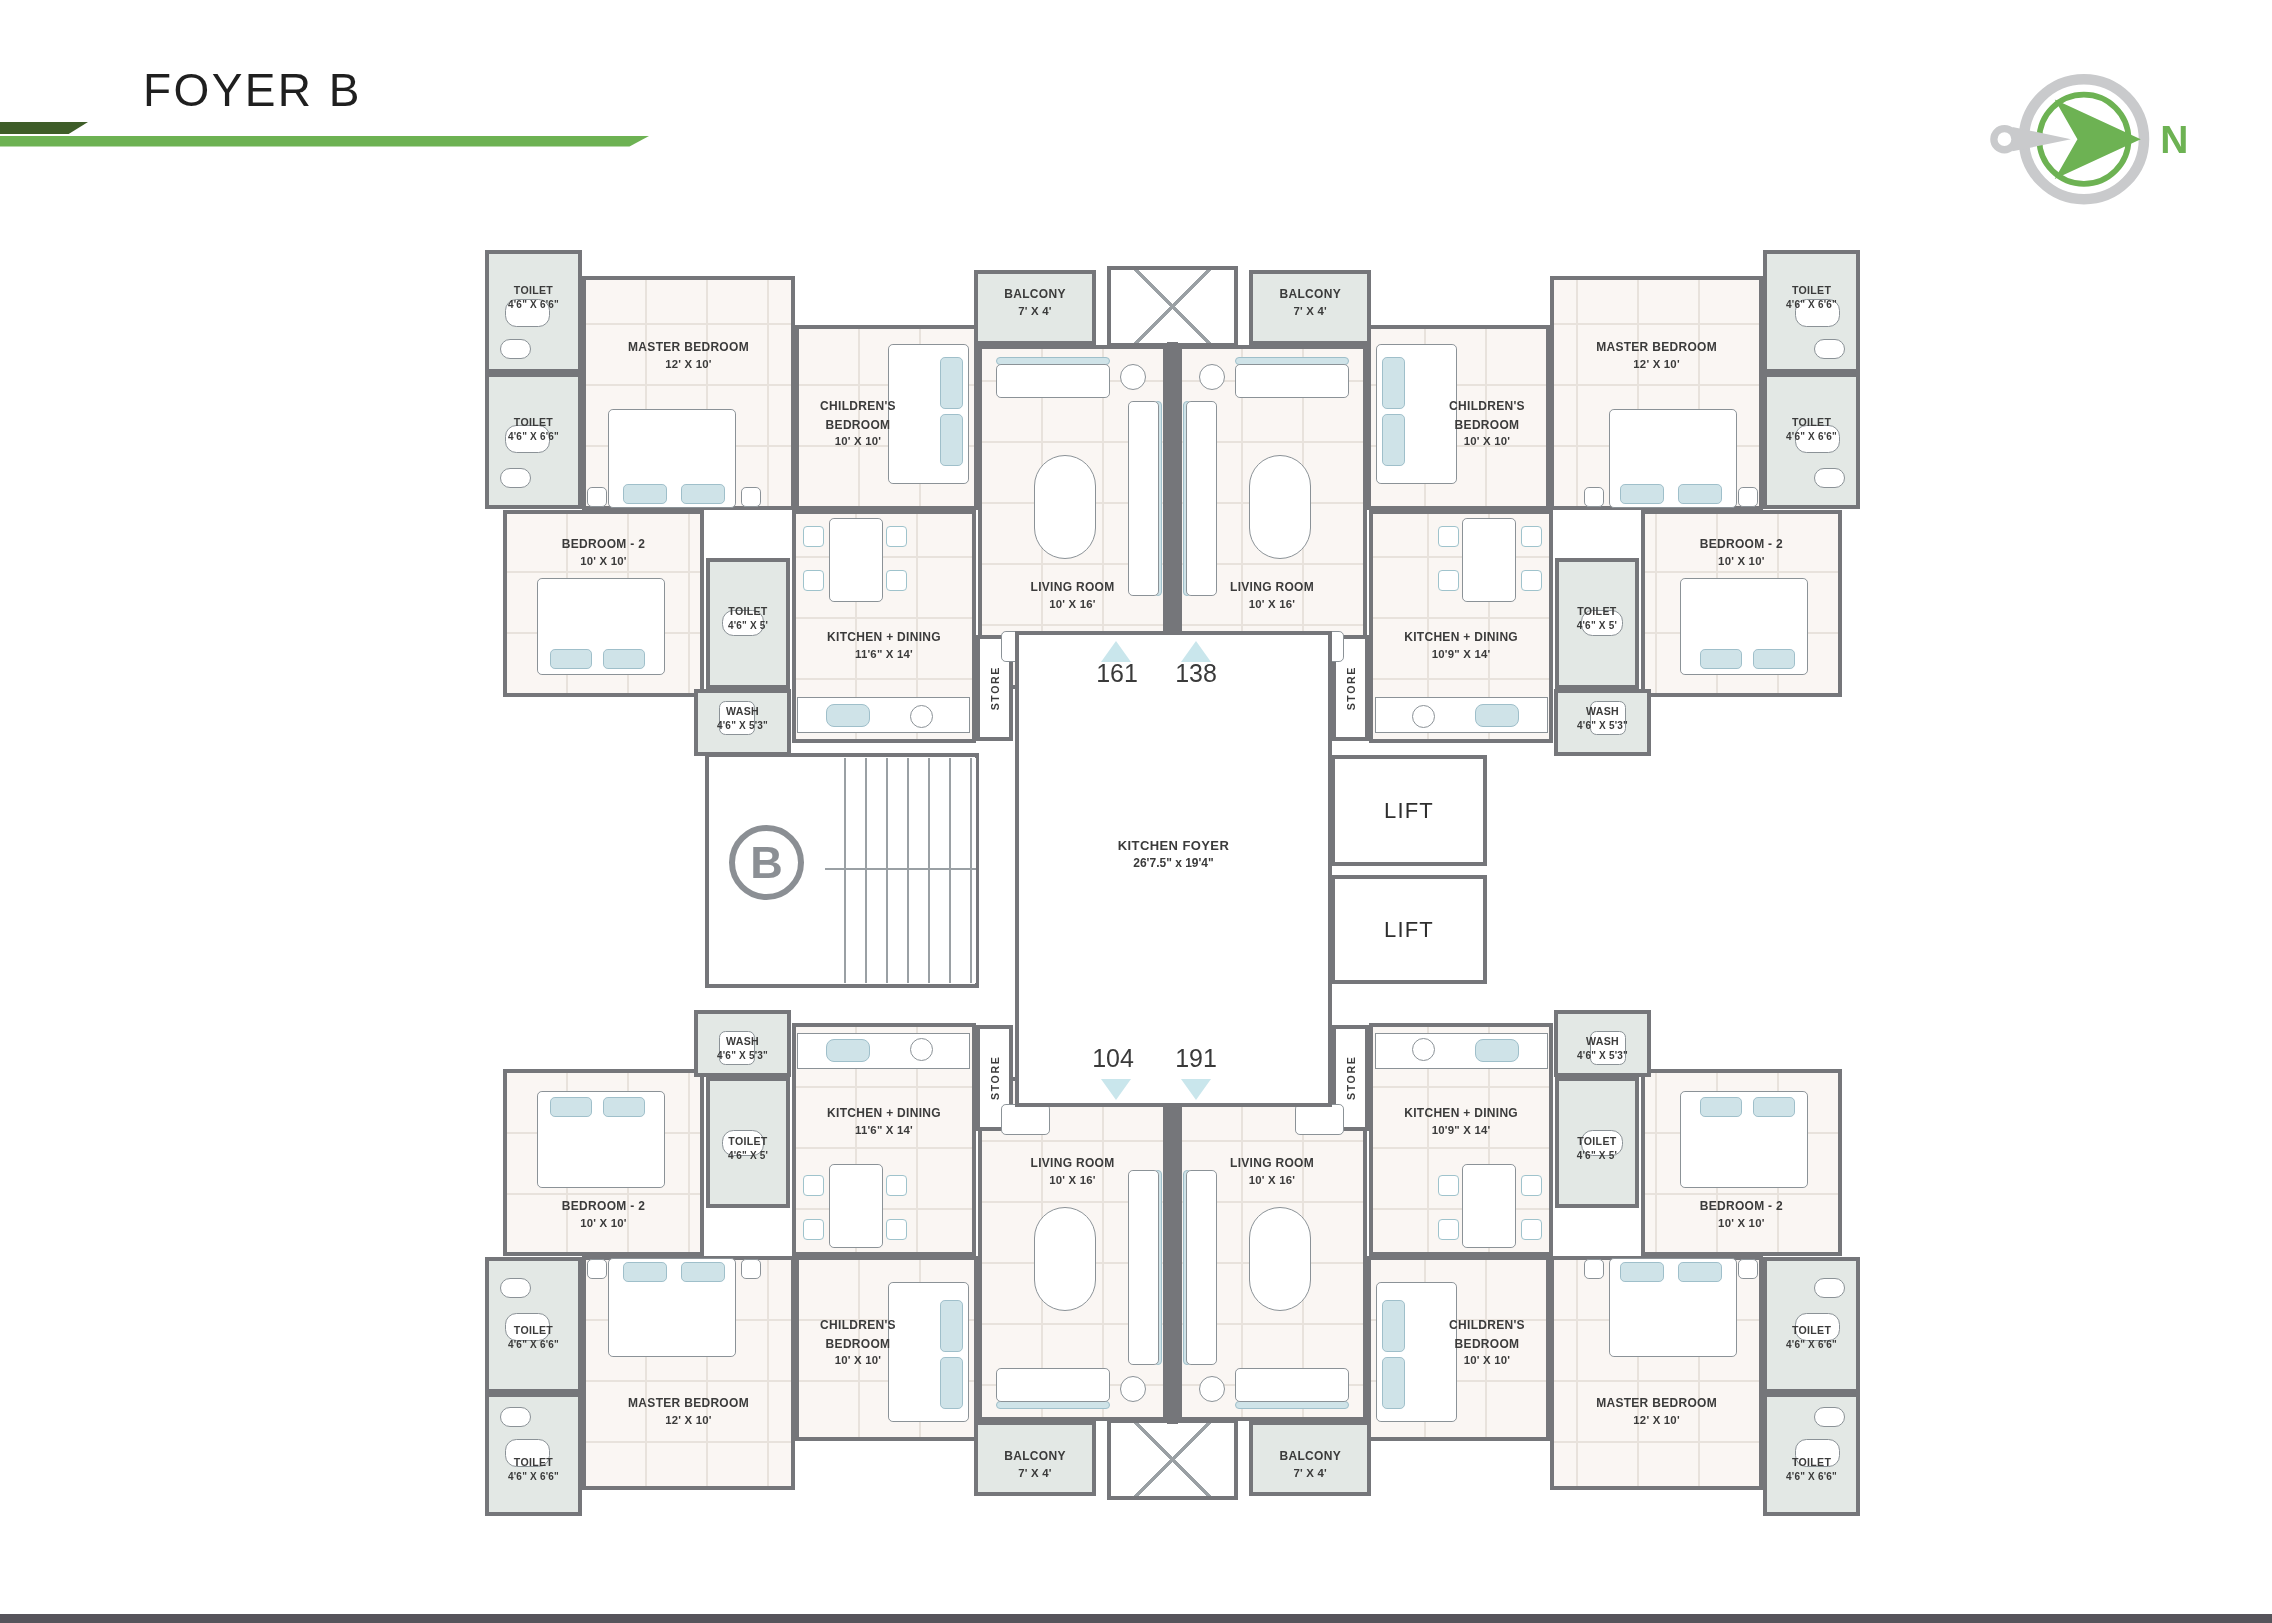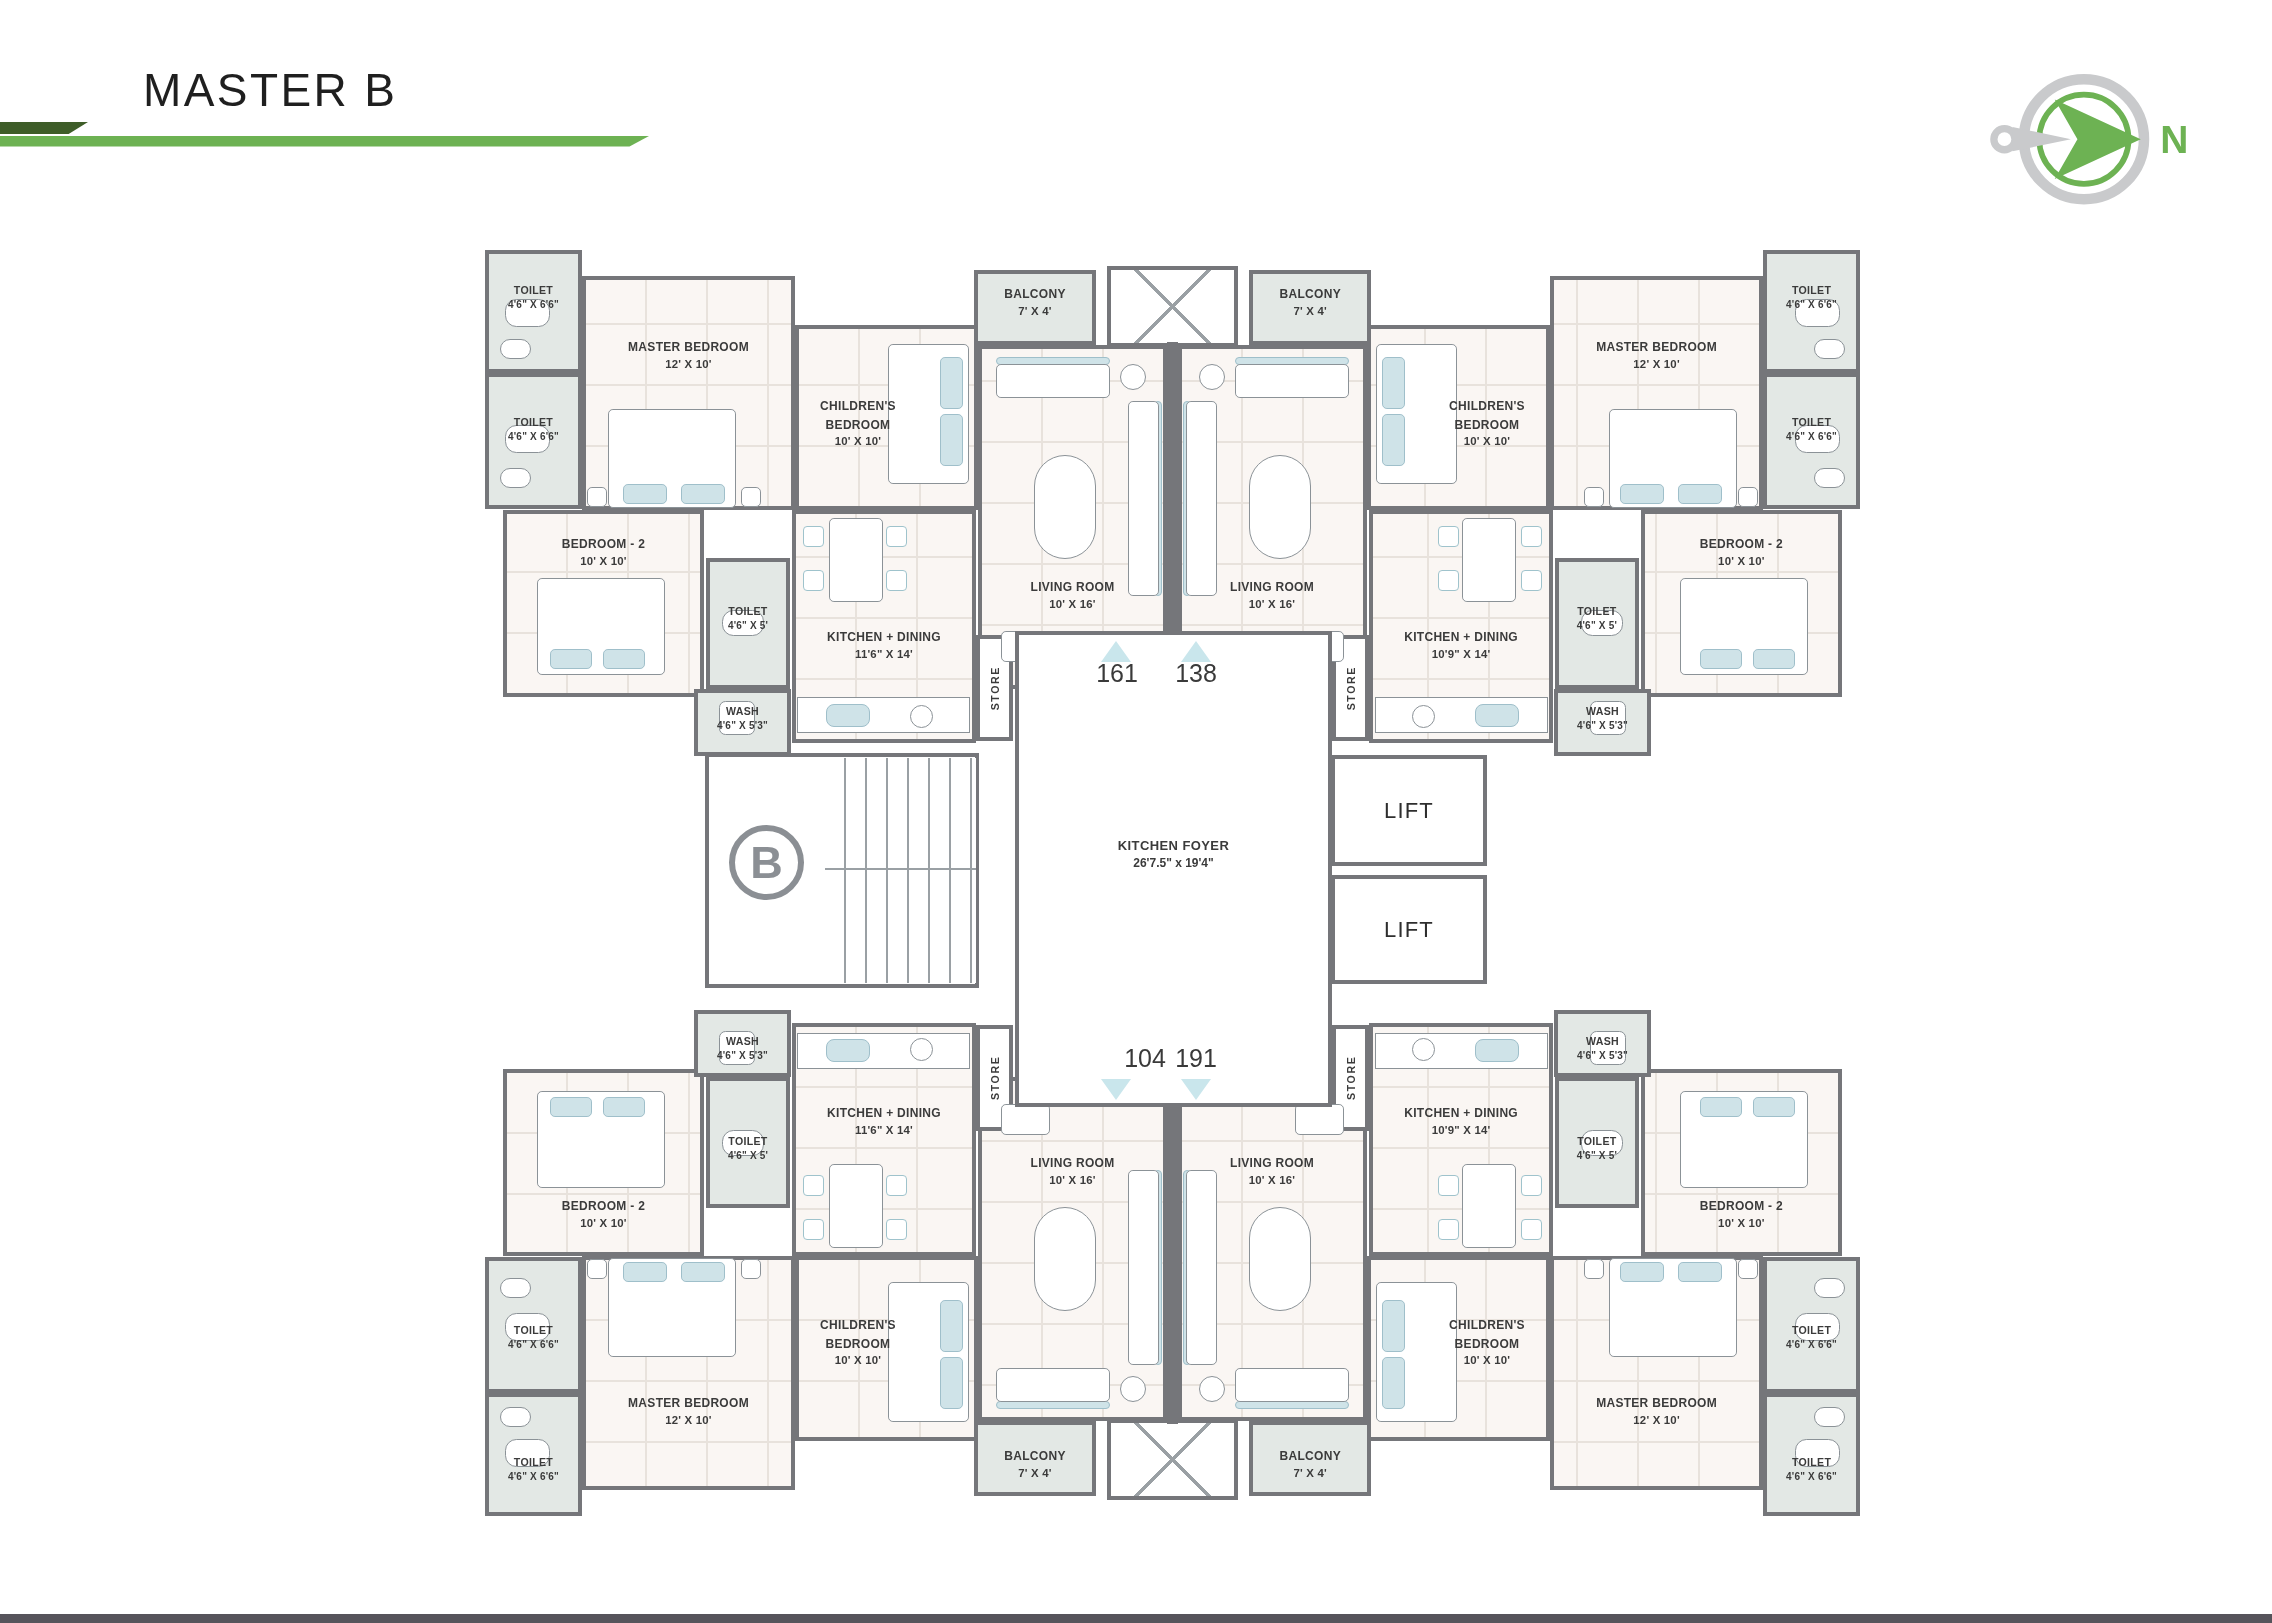--- a/index.html
+++ b/index.html
@@ -77,21 +77,21 @@
   .tri.up{border-left:15.4px solid transparent;border-right:15.4px solid transparent;border-bottom:21px solid #c9e6ec;}
   .tri.down{border-left:15.4px solid transparent;border-right:15.4px solid transparent;border-top:21px solid #c9e6ec;}
   .fo-name{font-size:13px;font-weight:700;letter-spacing:0.4px;}
   .fo-dims{font-size:12px;font-weight:600;margin-top:3.2px;}
 </style>
 </head>
 <body>
 
 <div class="page">
 
-  <div class="title">MASTER B</div>
+  <div class="title">FOYER B</div>
   <div class="bar-dark"></div>
   <div class="bar-green"></div>
 
   <svg class="compass" width="276" height="172" viewBox="0 0 340 212">
     <circle cx="128" cy="105" r="74" fill="none" stroke="#c9cacc" stroke-width="13"></circle>
     <circle cx="128" cy="105" r="55" fill="none" stroke="#6db253" stroke-width="7"></circle>
     <circle cx="30" cy="105" r="13" fill="#ffffff" stroke="#c9cacc" stroke-width="9"></circle>
     <path d="M 40 90 L 112 105 L 40 120 Z" fill="#c9cacc"></path>
     <path d="M 92 56 L 198 105 L 92 154 L 120 105 Z" fill="#6db253"></path>
     <text x="222" y="122" font-size="48" font-weight="bold" fill="#6db253" font-family="Liberation Sans, sans-serif">N</text>
@@ -510,20 +510,20 @@
 
   <div class="stairbox"></div>
   <div class="stairs"></div>
   <div class="landing"></div>
   <div class="badge">B</div>
 
   <div class="tri up" style="left:1101px;top:641px"></div>
   <div class="unum" style="left:1088px;top:659px">161</div>
   <div class="tri up" style="left:1181px;top:641px"></div>
   <div class="unum" style="left:1167px;top:659px">138</div>
-  <div class="unum" style="left:1116px;top:1044px">104</div>
+  <div class="unum" style="left:1084px;top:1044px">104</div>
   <div class="tri down" style="left:1101px;top:1079px"></div>
   <div class="unum" style="left:1167px;top:1044px">191</div>
   <div class="tri down" style="left:1181px;top:1079px"></div>
 
   <div class="footer-bar"></div>
 </div>
 
 
 </body></html>

